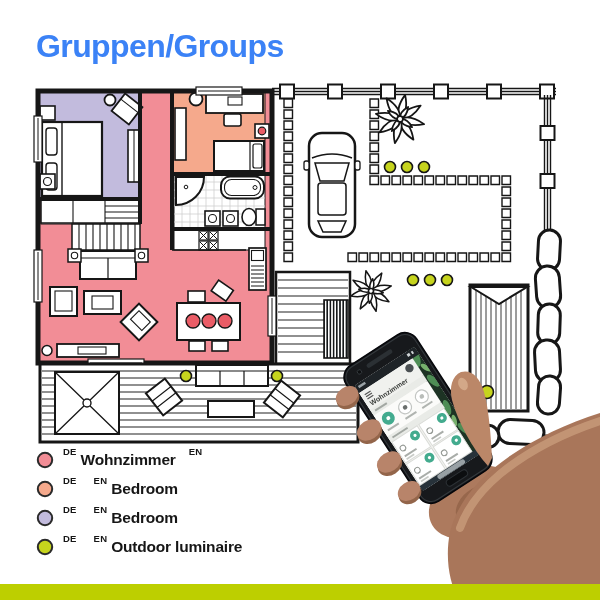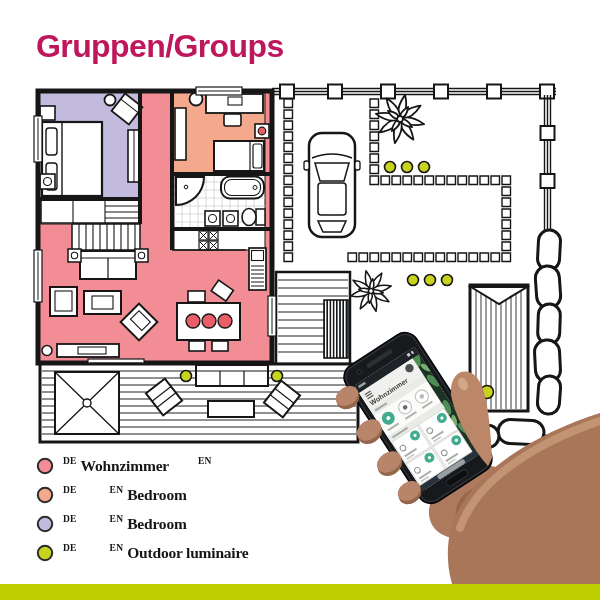--- a/index.html
+++ b/index.html
@@ -1,28 +1,28 @@
 <!DOCTYPE html>
 <html><head>
 <meta charset="utf-8">
 <style>
   html,body{margin:0;padding:0;background:#888;}
   .page{position:relative;width:600px;height:600px;background:#ffffff;overflow:hidden;
         font-family:"Liberation Sans",sans-serif;margin:0 auto;}
   .hdr-title{position:absolute;left:36px;top:28px;font-size:32px;font-weight:bold;
-        color:#be185d;letter-spacing:-0.6px;}
+        color:#3b82f6;letter-spacing:-0.6px;}
   .logo{position:absolute;right:28px;top:38px;font-size:25px;color:#3b3b3b;letter-spacing:.2px;}
   .logo .accent{color:#b4c900;font-weight:bold;}
   .plan-svg{position:absolute;left:0;top:0;}
   svg text{font-family:"Liberation Sans",sans-serif;}
   .legend{position:absolute;left:36px;top:451px;}
-  .legend-row{display:flex;align-items:center;height:29px;font-family:Liberation Serif, serif;}
+  .legend-row{display:flex;height:29px;}
   .swatch{margin-right:9px;flex:0 0 auto;display:block;}
   .tag{font-size:9.5px;font-weight:bold;color:#161616;position:relative;top:-5px;margin-right:4px;letter-spacing:.2px;}
-  .tag.en{margin-left:29px;}
+  .tag.en{margin-left:13px;}
   .word{font-size:15.5px;font-weight:bold;color:#161616;letter-spacing:-0.2px;}
   .footer-bar{position:absolute;left:0;top:584px;width:600px;height:16px;background:#bdcf00;}
 </style>
 </head>
 <body>
 
 <div class="page">
 
   <div class="hdr-title">Gruppen/Groups</div>
 

